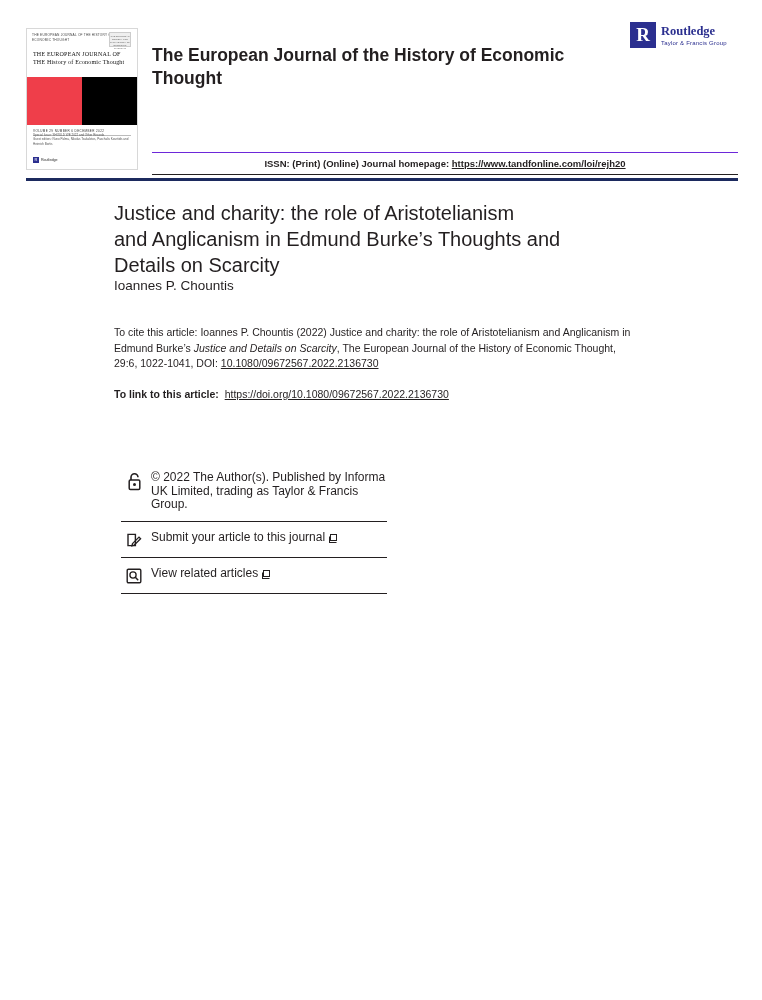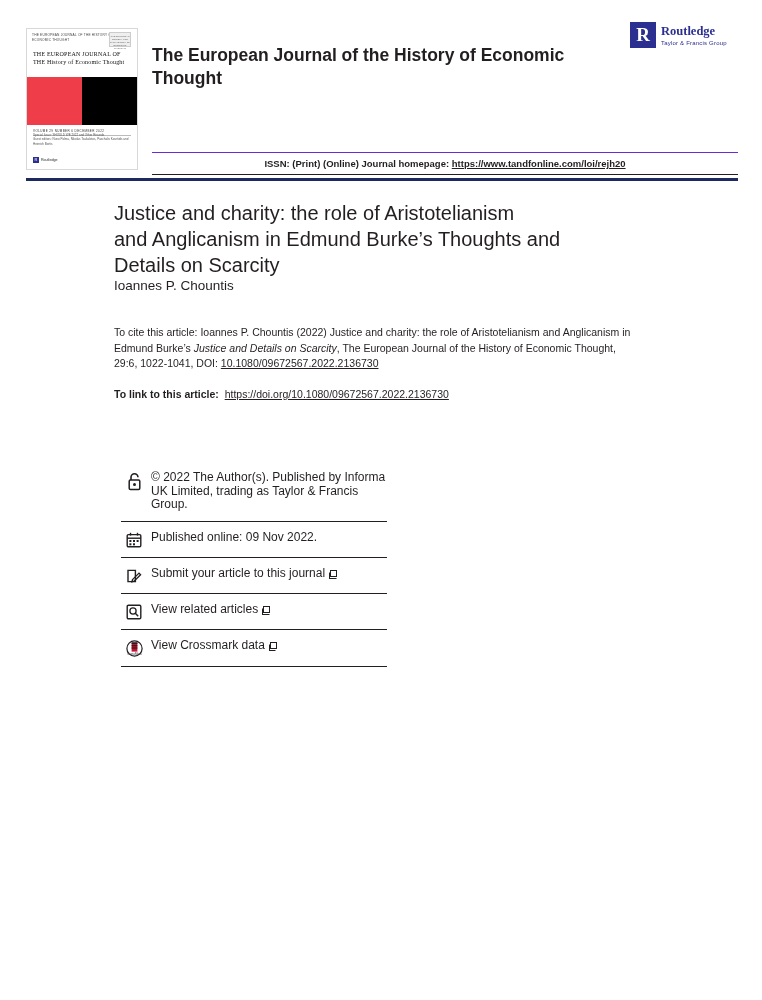--- a/index.html
+++ b/index.html
@@ -379,36 +379,20 @@
       <div class="metric-icon">
         <svg class="ic" width="15" height="19" viewBox="0 0 15 19">
           <path d="M4 8 V5.2 a3.5 3.5 0 0 1 7 0" fill="none" stroke="#231f20" stroke-width="1.6"></path>
           <rect x="2.2" y="8" width="10.6" height="9.5" rx="1.2" fill="none" stroke="#231f20" stroke-width="1.5"></rect>
           <circle cx="7.5" cy="12.6" r="1.5" fill="#231f20"></circle>
         </svg>
       </div>
       <div class="metric-text">© 2022 The Author(s). Published by Informa UK Limited, trading as Taylor &amp; Francis Group.</div>
     </div>
 
-    <div class="metric-row">
-      <div class="metric-icon">
-        <svg class="ic" width="16" height="16" viewBox="0 0 16 16">
-          <rect x="1.2" y="2.6" width="13.6" height="12.2" rx="1.2" fill="none" stroke="#231f20" stroke-width="1.4"></rect>
-          <line x1="1.2" y1="6.2" x2="14.8" y2="6.2" stroke="#231f20" stroke-width="1.4"></line>
-          <line x1="4.5" y1="0.8" x2="4.5" y2="3.6" stroke="#231f20" stroke-width="1.4"></line>
-          <line x1="11.5" y1="0.8" x2="11.5" y2="3.6" stroke="#231f20" stroke-width="1.4"></line>
-          <rect x="3.4" y="8" width="2" height="2" fill="#231f20"></rect>
-          <rect x="7" y="8" width="2" height="2" fill="#231f20"></rect>
-          <rect x="10.6" y="8" width="2" height="2" fill="#231f20"></rect>
-          <rect x="3.4" y="11.3" width="2" height="2" fill="#231f20"></rect>
-          <rect x="7" y="11.3" width="2" height="2" fill="#231f20"></rect>
-        </svg>
-      </div>
-      <div class="metric-text">Published online: 09 Nov 2022.</div>
-    </div>
 
     <div class="metric-row">
       <div class="metric-icon">
         <svg class="ic" width="16" height="16" viewBox="0 0 16 16">
           <path d="M2 2.4 h7.4 v11.2 H2 z" fill="none" stroke="#231f20" stroke-width="1.4"></path>
           <path d="M6.5 11.6 L13 5.1 l1.6 1.6 L8.1 13.2 l-2.2 .6 z" fill="none" stroke="#231f20" stroke-width="1.3"></path>
         </svg>
       </div>
       <div class="metric-text"><span>Submit your article to this journal</span><span class="ext"></span></div>
     </div>
@@ -418,32 +402,19 @@
       <div class="metric-icon">
         <svg class="ic" width="16" height="16" viewBox="0 0 16 16">
           <rect x="1.2" y="1.2" width="13.6" height="13.6" rx="1.2" fill="none" stroke="#231f20" stroke-width="1.4"></rect>
           <circle cx="7" cy="7" r="3.1" fill="none" stroke="#231f20" stroke-width="1.3"></circle>
           <line x1="9.3" y1="9.3" x2="12.2" y2="12.2" stroke="#231f20" stroke-width="1.5"></line>
         </svg>
       </div>
       <div class="metric-text"><span>View related articles</span><span class="ext"></span></div>
     </div>
 
-    <div class="metric-row">
-      <div class="metric-icon">
-        <svg class="ic" width="17" height="17" viewBox="0 0 17 17">
-          <circle cx="8.5" cy="8.5" r="7.6" fill="none" stroke="#231f20" stroke-width="1.2"></circle>
-          <rect x="5.6" y="2.4" width="5.8" height="9.2" fill="#c8102e"></rect>
-          <rect x="5.6" y="2.4" width="5.8" height="1.6" fill="#231f20"></rect>
-          <rect x="5.6" y="5.1" width="5.8" height="1.2" fill="#231f20"></rect>
-          <rect x="5.6" y="7.4" width="5.8" height="1.2" fill="#231f20"></rect>
-          <text x="8.5" y="15.1" font-size="3" text-anchor="middle" fill="#231f20" font-family="Liberation Sans, sans-serif">CrossMark</text>
-        </svg>
-      </div>
-      <div class="metric-text"><span>View Crossmark data</span><span class="ext"></span></div>
-    </div>
 
   </div>
 
   <div class="footer">
   </div>
 
 </div>
 
 </body></html>

